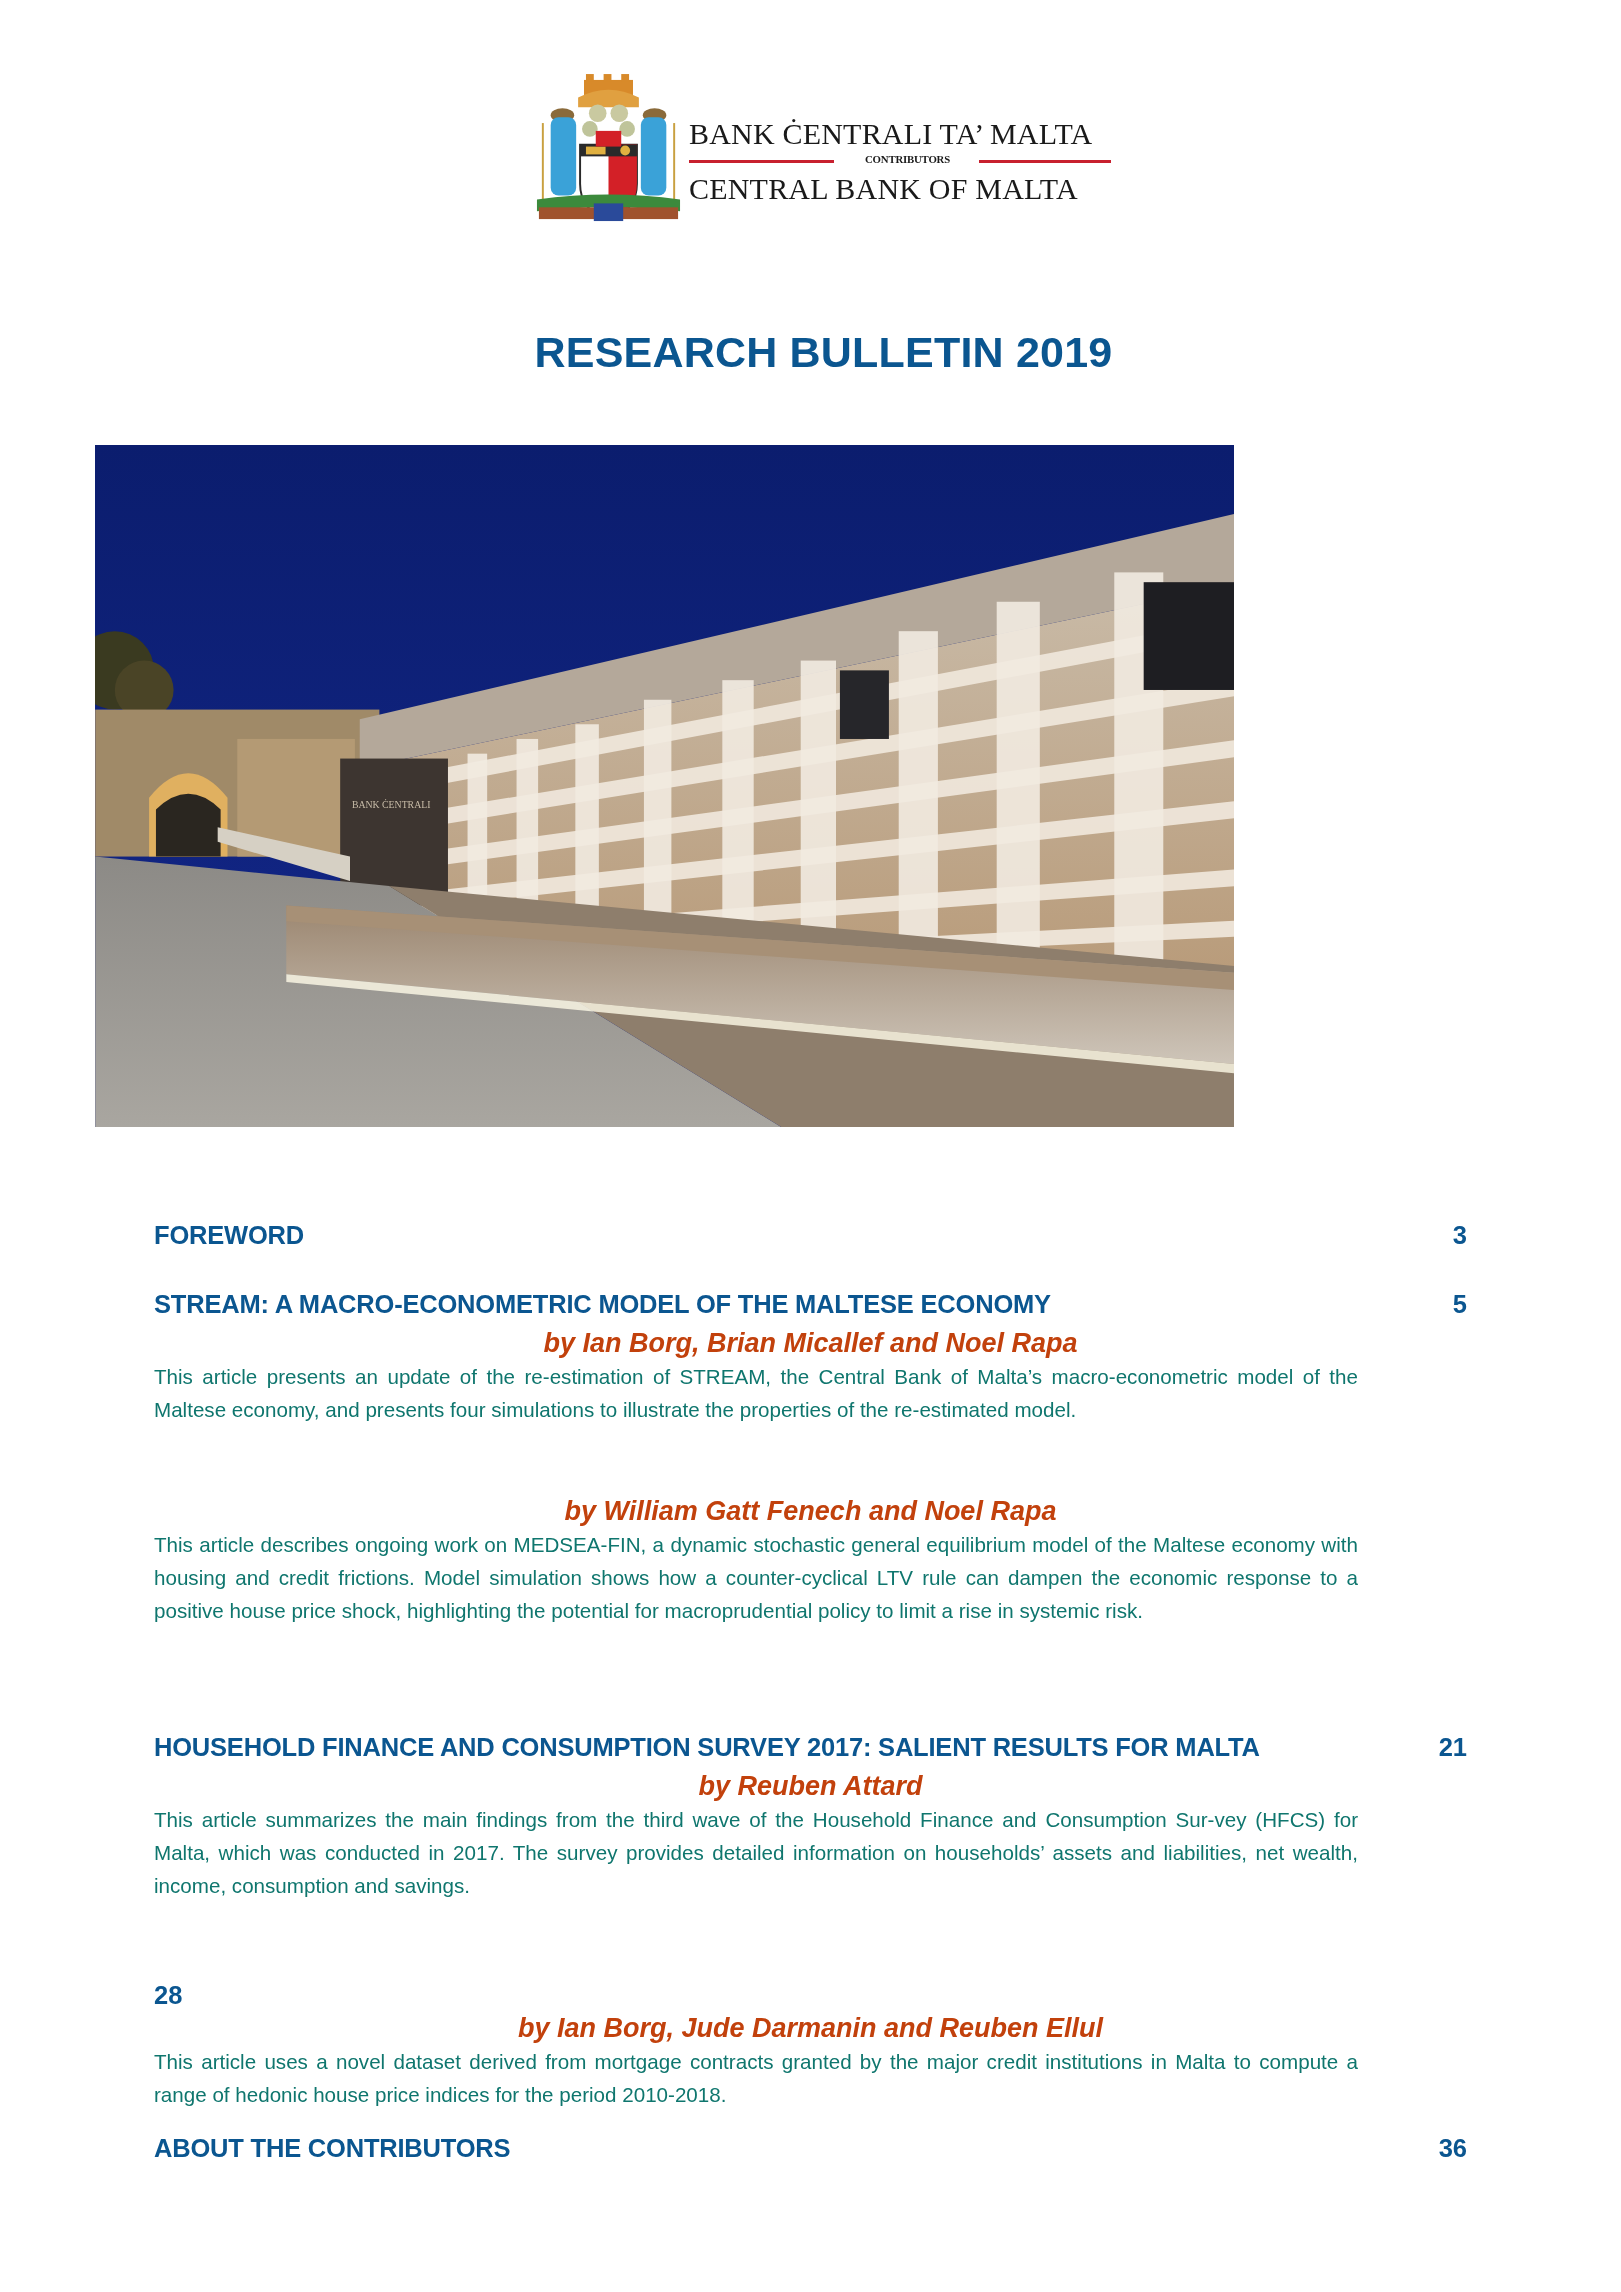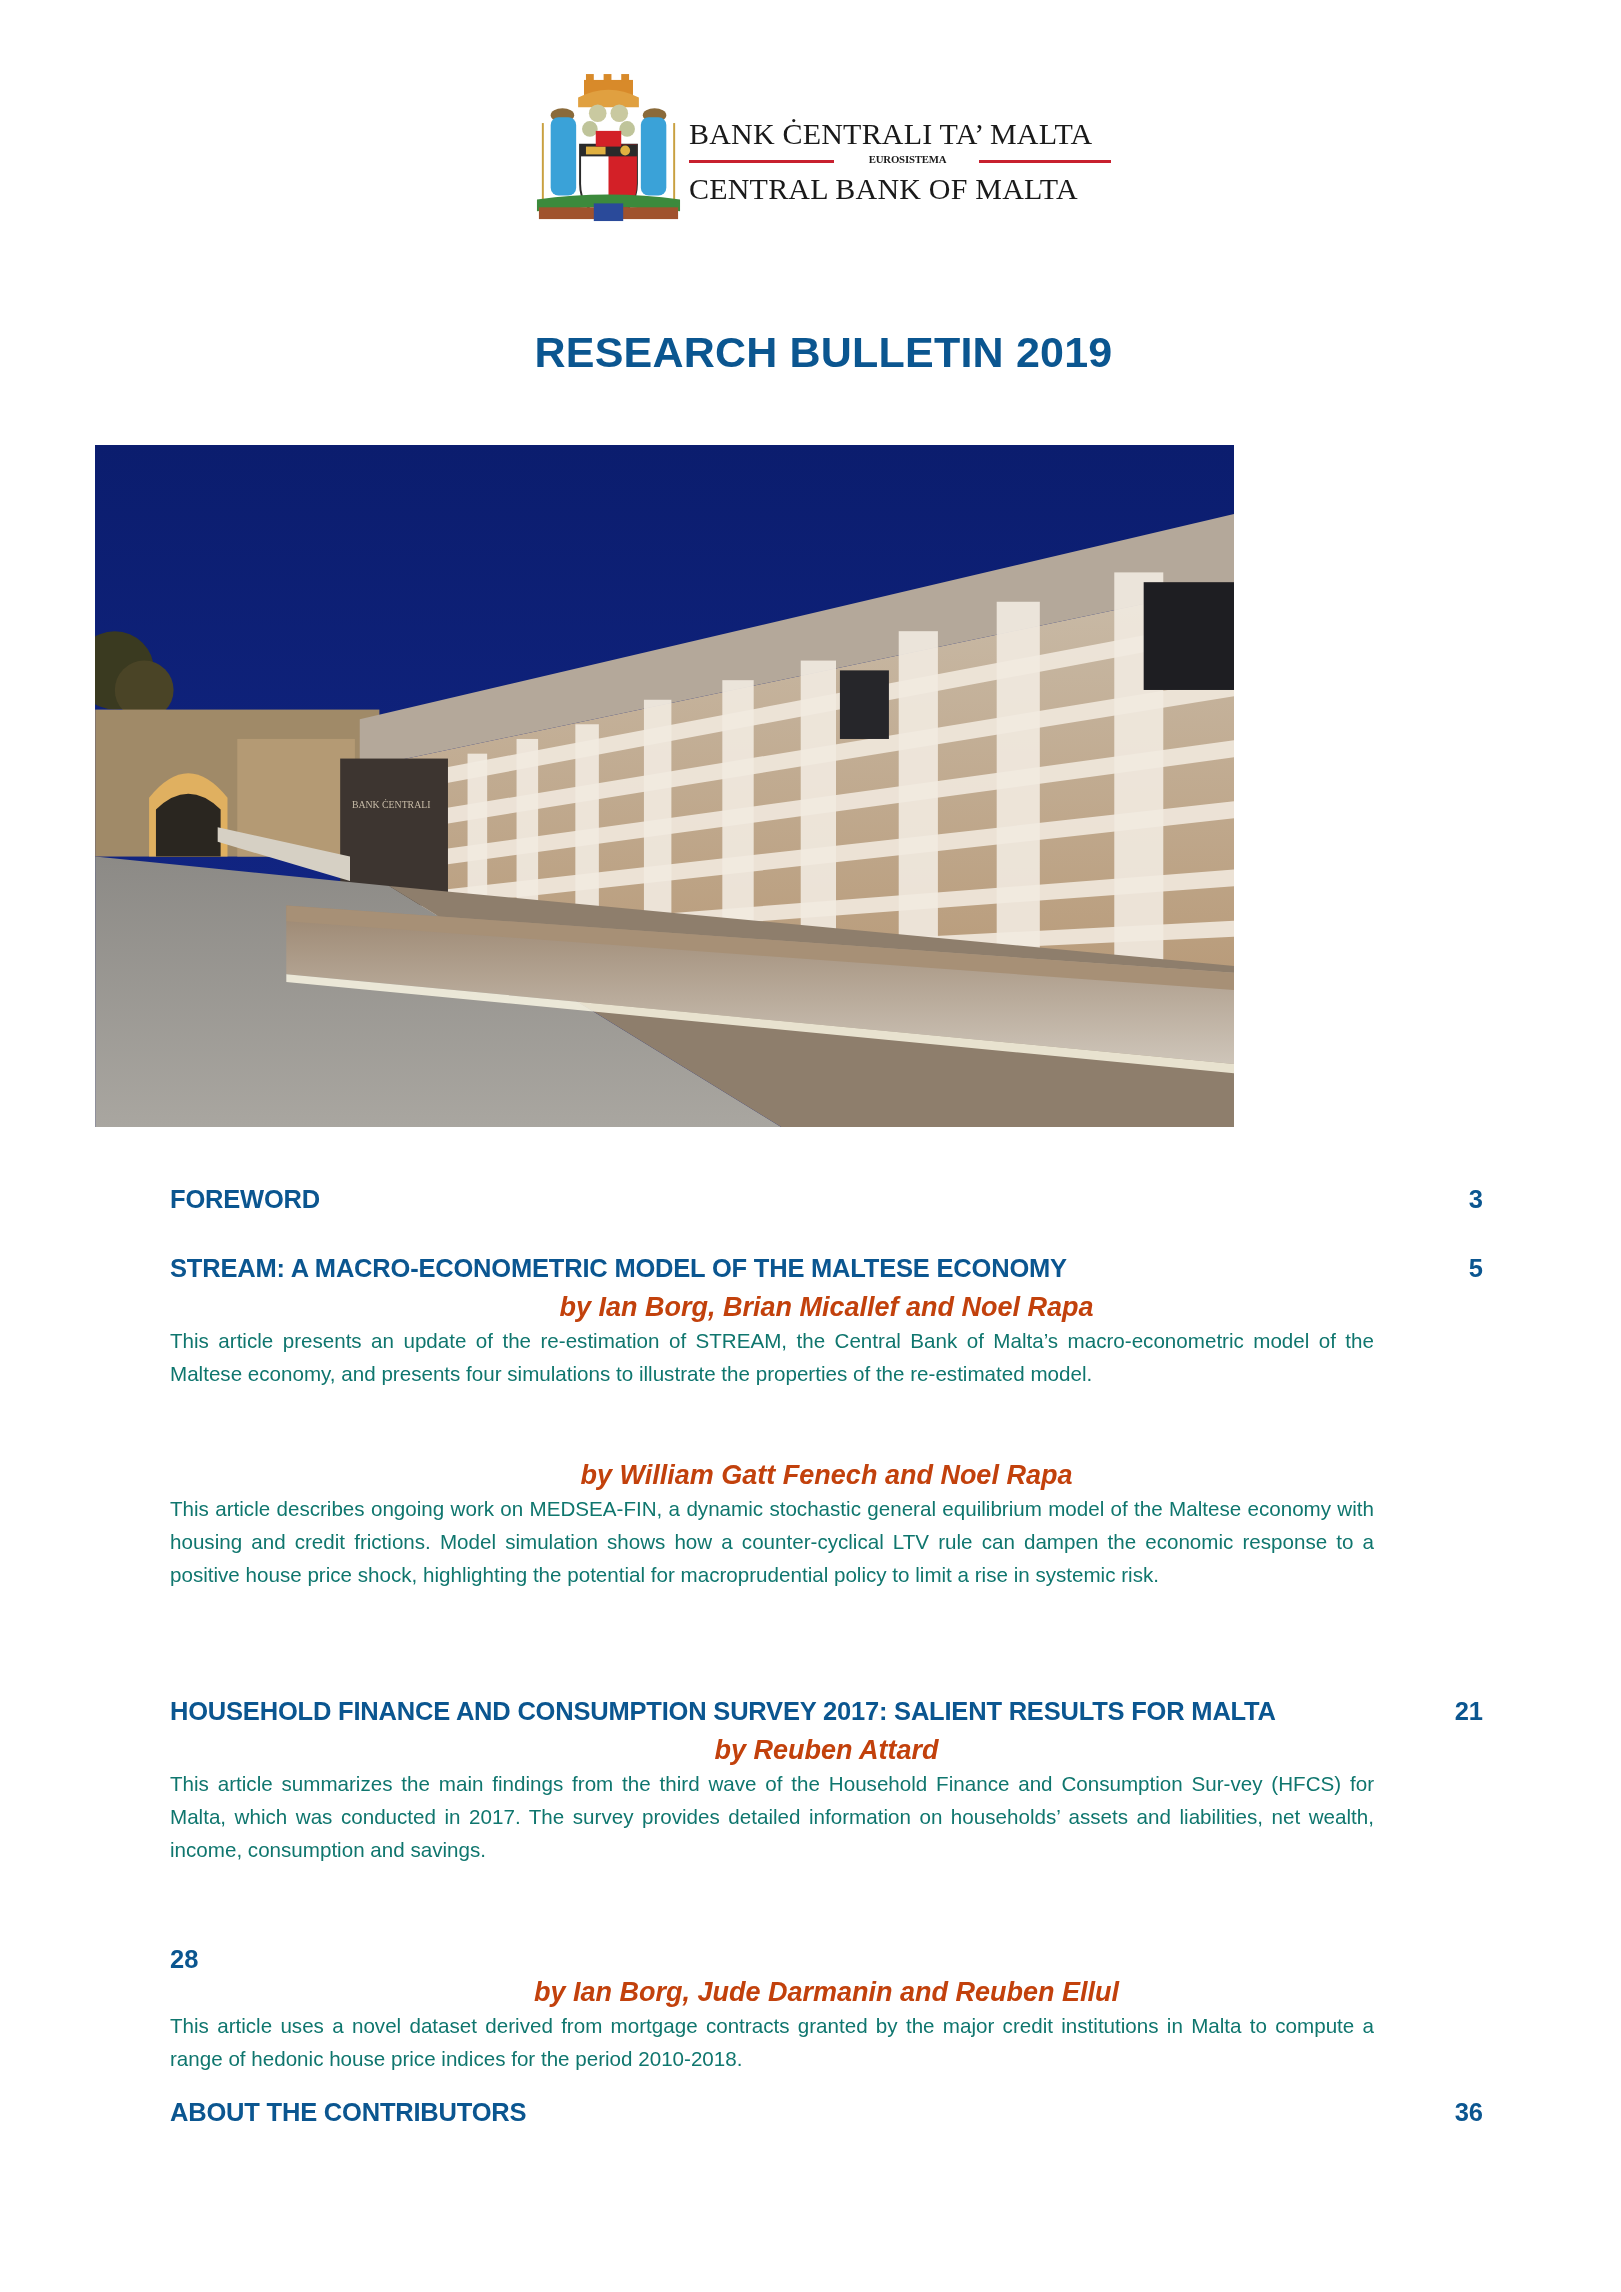--- a/index.html
+++ b/index.html
@@ -23,21 +23,21 @@
     .title { position: absolute; left: 0; right: 0; top: 328px; text-align: center;
              font-weight: bold; font-size: 43px; color: #0b5690; letter-spacing: 0.2px; padding-left: 26px; }
 
     
     .photo { position: absolute; left: 95px; top: 445px; width: 1139px; height: 682px; overflow: hidden;
              background: linear-gradient(180deg, #0c1f74 0%, #0f2a8a 30%, #17298a 45%, #3b3a5e 60%, #6d6a6a 75%, #9a958e 100%); }
     .photo svg { position: absolute; left: 0; top: 0; }
 
     
     .toc { position: absolute; left: 154px; top: 1181px; width: 1313px; }
-    .toc-entry { position: absolute; left: 16px; width: 1313px; }
+    .toc-entry { position: absolute; left: 0; width: 1313px; margin-top: 36px; }
     .toc-head { display: flex; justify-content: space-between; align-items: flex-start; }
     .toc-title { font-weight: bold; font-size: 25.5px; line-height: 37px; color: #0b5690; width: 1176px;
                  letter-spacing: -0.2px; }
     .toc-page { font-weight: bold; font-size: 25.5px; line-height: 37px; color: #0b5690; text-align: right; }
     .toc-authors { font-style: italic; font-weight: bold; font-size: 27px; line-height: 29px; color: #c2410c; margin-top: 5.9px; text-align: center; }
     .toc-desc { font-size: 20.6px; line-height: 33px; color: #0f766e; width: 1204px; text-align: justify; margin-top: 2px; }
   </style>
 </head>
 <body>
 
@@ -70,21 +70,21 @@
     <rect x="62" y="58" width="26" height="16" fill="#d32027"></rect>
 
     <path d="M2 128 Q75 118 148 128 L148 140 Q75 132 2 140 Z" fill="#3c8a3c"></path>
     <rect x="4" y="136" width="142" height="12" fill="#a0522d"></rect>
     <rect x="60" y="132" width="30" height="18" fill="#2a4a9a"></rect>
   </svg>
   <div class="logo-text">
     <div class="logo-line1">BANK ĊENTRALI TA’ MALTA</div>
     <div class="logo-mid">
       <div class="rule l"></div>
-      <div class="euro">EUROSISTEMA</div>
+      <div class="euro">CONTRIBUTORS</div>
       <div class="rule r"></div>
     </div>
     <div class="logo-line2">CENTRAL BANK OF MALTA</div>
   </div>
 </div>
 
 <h1 class="title" style="margin:0;">RESEARCH BULLETIN 2019</h1>
 
 <div class="photo">
   <svg width="1433" height="682" viewBox="0 0 1462 696">

